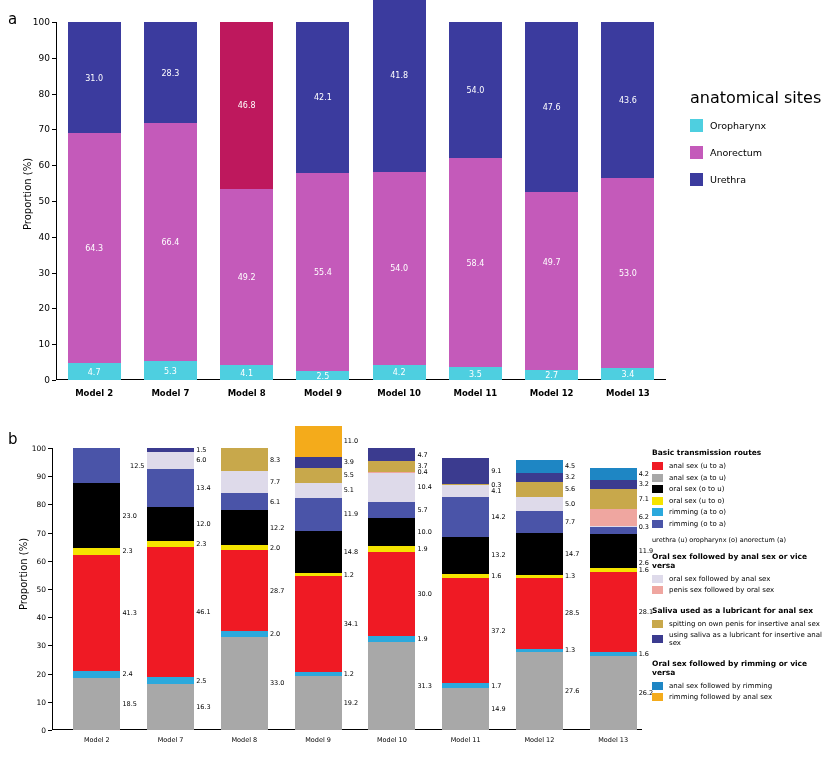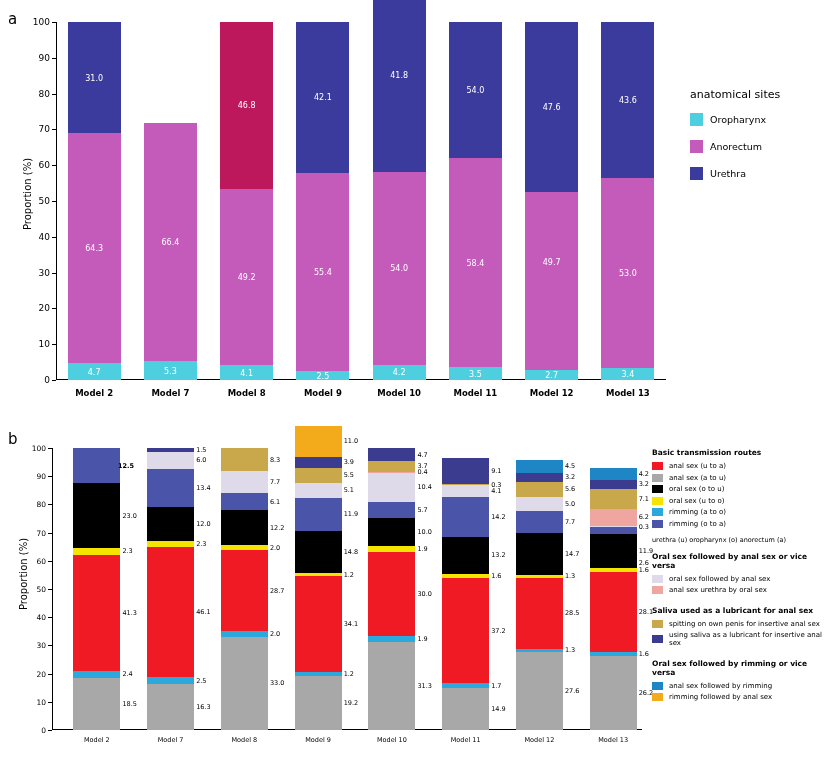--- a/index.html
+++ b/index.html
@@ -58,21 +58,21 @@
     color:#fff;
   }
   .xlab {
     position:absolute;
     text-align:center;
     font-size:8.5px;
     font-weight:bold;
   }
   
   .legendA { position:absolute; font-size:10px; }
-  .legendA .title { font-size:11px; margin-bottom:12px; }
+  .legendA .title { font-size:16px; margin-bottom:12px; }
   .legendA .row { display:flex; align-items:center; margin-bottom:14px; }
   .legendA .sw { width:13px; height:13px; margin-right:7px; }
   .legendA .txt { font-size:9.5px; }
 
   
   #panelB { position:absolute; left:0; top:400px; width:830px; height:362px; }
   #panelB .letter { left:8px; top:30px; }
   .btick { position:absolute; font-size:7.5px; text-align:right; width:20px; transform:translateY(-50%); }
   .bseg { position:absolute; left:0; width:100%; box-sizing:border-box; }
   .sidelab {
@@ -139,20 +139,23 @@
         <div class="seg" style="background: rgb(59, 59, 158); height: 110.98px; bottom: 247.02px;">
           <div class="lbl">31.0</div>
         </div>
       </div>
       <div class="bar-col" style="left: 143.875px; top: 22px; height: 358px; width: 53px;">
         <div class="seg" style="background: rgb(78, 207, 224); height: 18.974px; bottom: 0px;">
           <div class="lbl">5.3</div>
         </div>
         <div class="seg" style="background: rgb(196, 90, 186); height: 237.712px; bottom: 18.974px;">
           <div class="lbl">66.4</div>
+        </div>
+        <div class="seg" style="background: rgb(59, 59, 158); height: 101.314px; bottom: 256.686px;">
+          <div class="lbl">28.3</div>
         </div>
       </div>
       <div class="bar-col" style="left: 220.125px; top: 22px; height: 358px; width: 53px;">
         <div class="seg" style="background: rgb(78, 207, 224); height: 14.678px; bottom: 0px;">
           <div class="lbl">4.1</div>
         </div>
         <div class="seg" style="background: rgb(196, 90, 186); height: 176.136px; bottom: 14.678px;">
           <div class="lbl">49.2</div>
         </div>
         <div class="seg" style="background: #be185d; height: 167.544px; bottom: 190.814px;">
@@ -284,21 +287,21 @@
         <div class="bseg" style="background: rgb(239, 26, 36); height: 116.466px; bottom: 58.938px;"></div>
         <div class="bseg" style="background: rgb(245, 228, 0); height: 6.486px; bottom: 175.404px;"></div>
         <div class="bseg" style="background: rgb(0, 0, 0); height: 64.86px; bottom: 181.89px;"></div>
         <div class="bseg" style="background: rgb(74, 84, 168); height: 35.25px; bottom: 246.75px;"></div>
       </div>
       <div class="sidelab" style="left: 122.375px; top: 303.915px;">18.5</div>
       <div class="sidelab" style="left: 122.375px; top: 274.446px;">2.4</div>
       <div class="sidelab" style="left: 122.375px; top: 212.829px;">41.3</div>
       <div class="sidelab" style="left: 122.375px; top: 151.353px;">2.3</div>
       <div class="sidelab" style="left: 122.375px; top: 115.68px;">23.0</div>
-      <div class="sidelab" style="left: 118px; top: 65.625px; font-weight: bold;">12.5</div>
+      <div class="sidelab" style="left: 130px; top: 65.625px;">12.5</div>
       <div class="bar-col" style="left: 147.125px; top: 48px; height: 282px; width: 47px;">
         <div class="bseg" style="background: rgb(168, 168, 168); height: 45.966px; bottom: 0px;"></div>
         <div class="bseg" style="background: rgb(43, 169, 221); height: 7.05px; bottom: 45.966px;"></div>
         <div class="bseg" style="background: rgb(239, 26, 36); height: 130.002px; bottom: 53.016px;"></div>
         <div class="bseg" style="background: rgb(245, 228, 0); height: 6.486px; bottom: 183.018px;"></div>
         <div class="bseg" style="background: rgb(0, 0, 0); height: 33.84px; bottom: 189.504px;"></div>
         <div class="bseg" style="background: rgb(74, 84, 168); height: 37.788px; bottom: 223.344px;"></div>
         <div class="bseg" style="background: rgb(222, 218, 234); height: 16.92px; bottom: 261.132px;"></div>
         <div class="bseg" style="background: rgb(59, 59, 143); height: 4.23px; bottom: 278.052px;"></div>
       </div>
@@ -478,21 +481,21 @@
           <div class="gtxt">rimming (o to a)</div>
         </div>
         <div class="note">urethra (u)    oropharynx (o)    anorectum (a)</div>
         <div class="ghead">Oral sex followed by anal sex or vice versa</div>
         <div class="grow">
           <div class="gsw" style="background: rgb(222, 218, 234);"></div>
           <div class="gtxt">oral sex followed by anal sex</div>
         </div>
         <div class="grow">
           <div class="gsw" style="background: rgb(239, 166, 160);"></div>
-          <div class="gtxt">anal sex urethra by oral sex</div>
+          <div class="gtxt">penis sex followed by oral sex</div>
         </div>
         <div style="height: 8px;"></div>
         <div class="ghead">Saliva used as a lubricant for anal sex</div>
         <div class="grow">
           <div class="gsw" style="background: rgb(200, 168, 75);"></div>
           <div class="gtxt">spitting on own penis for insertive anal sex</div>
         </div>
         <div class="grow">
           <div class="gsw" style="background: rgb(59, 59, 143);"></div>
           <div class="gtxt">using saliva as a lubricant for insertive anal sex</div>

